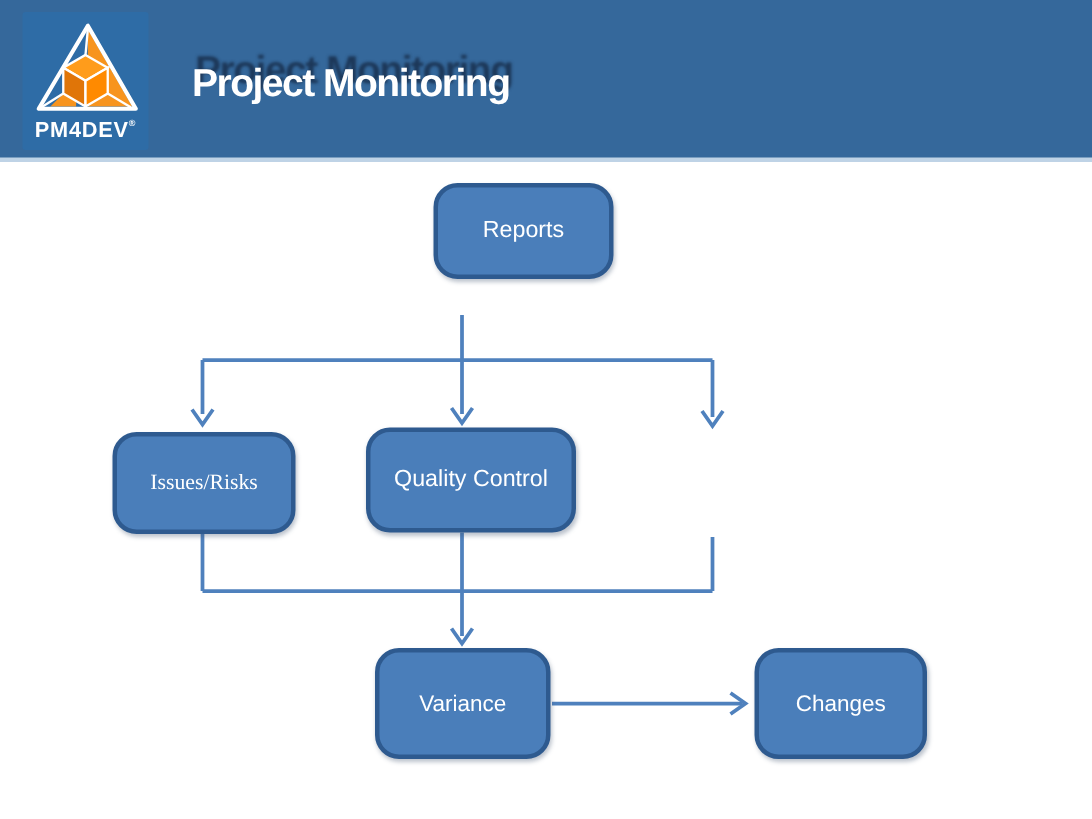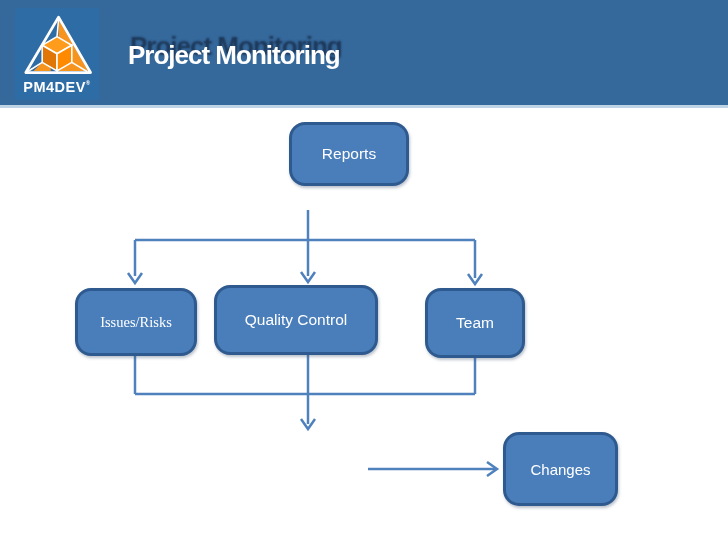--- a/index.html
+++ b/index.html
@@ -48,21 +48,21 @@
     border: 3px solid #2E5A8F;
     border-radius: 16px;
     box-shadow: 1px 2px 3px rgba(60, 80, 110, 0.35);
     color: #ffffff; font-size: 15.5px;
     display: flex; align-items: center; justify-content: center;
     box-sizing: border-box;
     white-space: nowrap;
   }
   .node-reports  { left: 248px; top: 122px; width: 120px; height: 64px; margin-left: 41px; }
   .node-issues   { left:  75px; top: 288px; width: 122px; height: 68px; font-size: 14.5px; font-family: Liberation Serif, serif; }
-  .node-quality  { left: 214px; top: 285px; width: 164px; height: 70px; }
+  .node-quality  { left: 244px; top: 285px; width: 140px; height: 70px; }
   .node-team     { left: 425px; top: 288px; width: 100px; height: 70px; }
   .node-variance { left: 250px; top: 432px; width: 117px; height: 74px; font-size: 15px; }
   .node-changes  { left: 503px; top: 432px; width: 115px; height: 74px; font-size: 15px; text-align: right; }
 </style>
 </head>
 <body>
 
 <div class="slide">
 
   <div class="header">
@@ -107,16 +107,16 @@
       <path d="M301 419 L308 429 L315 419"></path>
 
       <path d="M368 469 H495"></path>
       <path d="M487 462 L497 469 L487 476"></path>
     </g>
   </svg>
 
   <div class="node node-reports">Reports</div>
   <div class="node node-issues">Issues/Risks</div>
   <div class="node node-quality">Quality Control</div>
-  <div class="node node-team">Team</div>
+  <div class="node node-variance">Variance</div>
   <div class="node node-changes">Changes</div>
 
 </div>
 
 </body></html>

